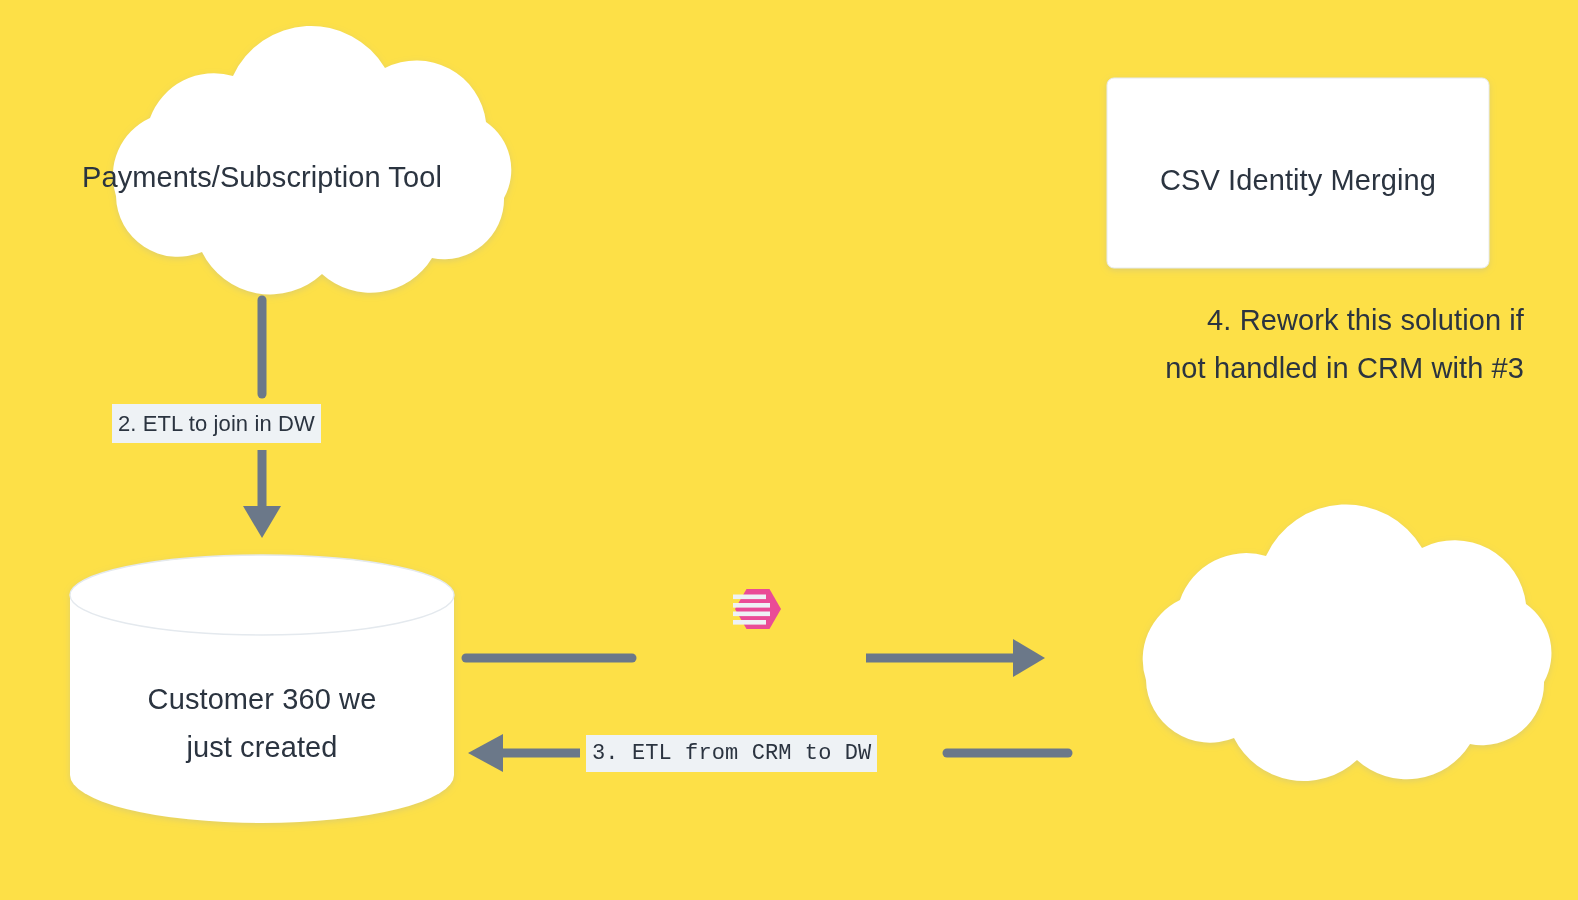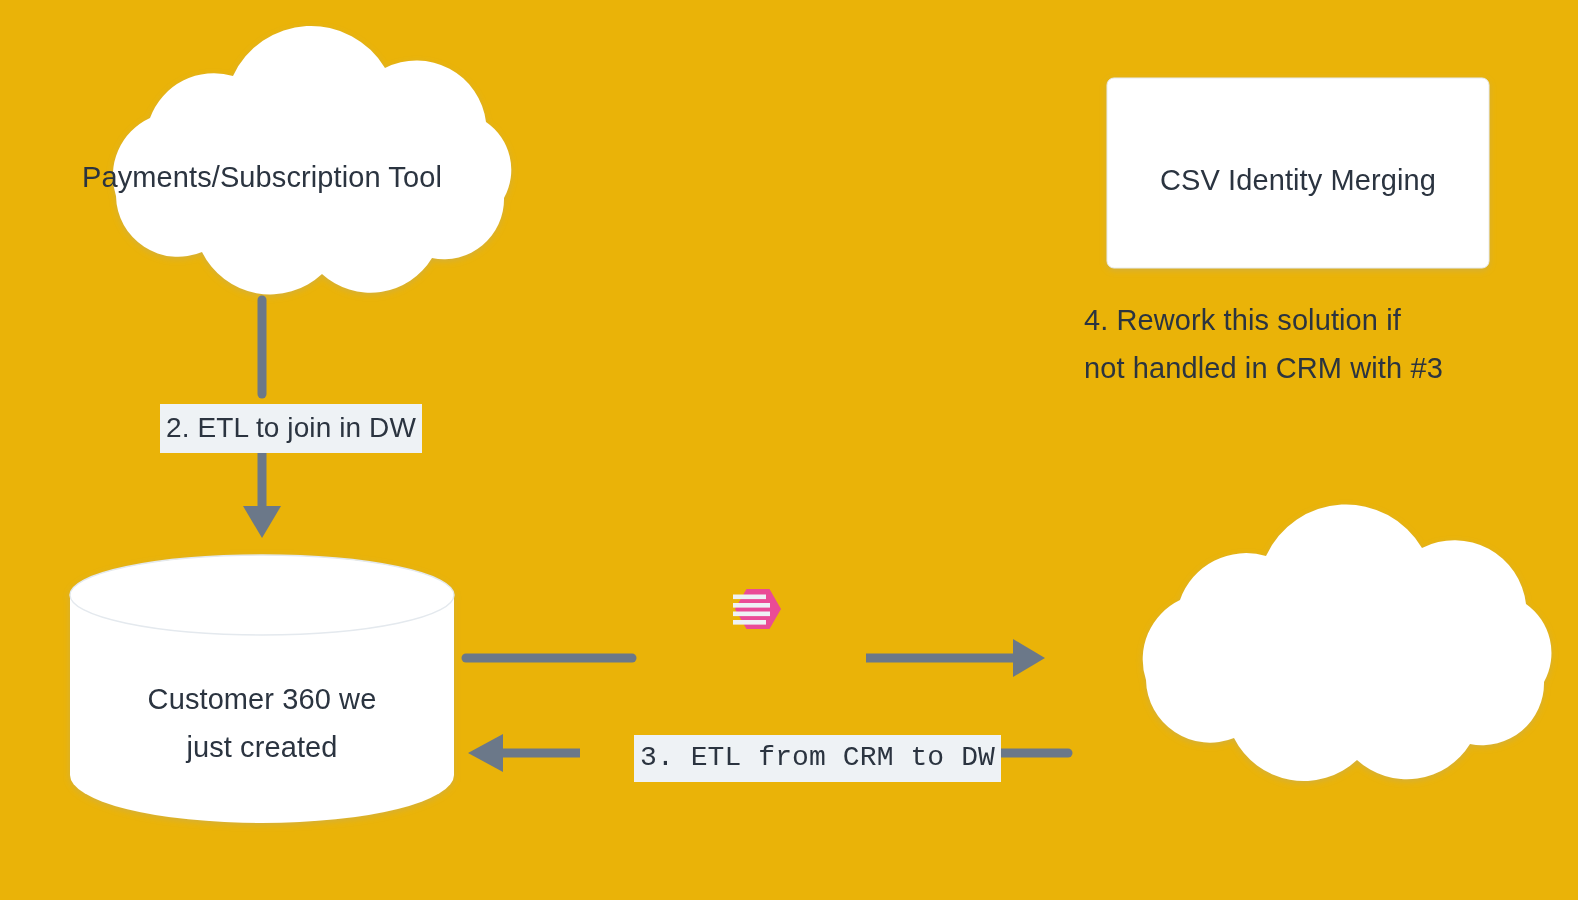--- a/index.html
+++ b/index.html
@@ -11,21 +11,21 @@
     width: 1578px;
     height: 900px;
     background: #eef2f5;
     font-family: "Liberation Sans", "DejaVu Sans", sans-serif;
     overflow: hidden;
   }
   #canvas {
     position: relative;
     width: 1578px;
     height: 900px;
-    background: #eab308;
+    background: #fde047;
   }
   .node-label {
     position: absolute;
     color: #2b3440;
     font-size: 29px;
     line-height: 1.65;
     text-align: center;
     white-space: pre-line;
     font-weight: 400;
     letter-spacing: 0.1px;
@@ -33,26 +33,25 @@
   .svg-layer {
     position: absolute;
     left: 0;
     top: 0;
     width: 1578px;
     height: 900px;
   }
   .edge-label {
     position: absolute;
     color: #2b3440;
-    font-size: 28px;
+    font-size: 22px;
     line-height: 1.6;
     white-space: pre-line;
     background: #eef2f5;
     letter-spacing: 0.1px;
-    margin-left: 48px;
   }
   .annotation {
     position: absolute;
     color: #2b3440;
     font-size: 29px;
     line-height: 1.65;
     white-space: pre-line;
     letter-spacing: 0.1px;
   }
   .hex-logo {
@@ -150,16 +149,16 @@
 
   <div class="node-label" style="left:72px; top:676px; width:380px;">Customer 360 we
 just created</div>
 
 
   <div class="edge-label" style="left:112px; top:404px; padding:2px 6px;">2. ETL to join in DW</div>
 
 
   <div class="edge-label" style="left:586px; top:735px; padding:1px 6px;font-family:Liberation Mono, monospace;">3. ETL from CRM to DW</div>
 
-  <div class="annotation" style="left:1084px; top:297px; width:440px;">4. Rework this solution if
+  <div class="annotation" style="left:1084px; top:297px; width:440px;text-align:right;">4. Rework this solution if
 not handled in CRM with #3</div>
 
 </div>
 
 </body></html>

